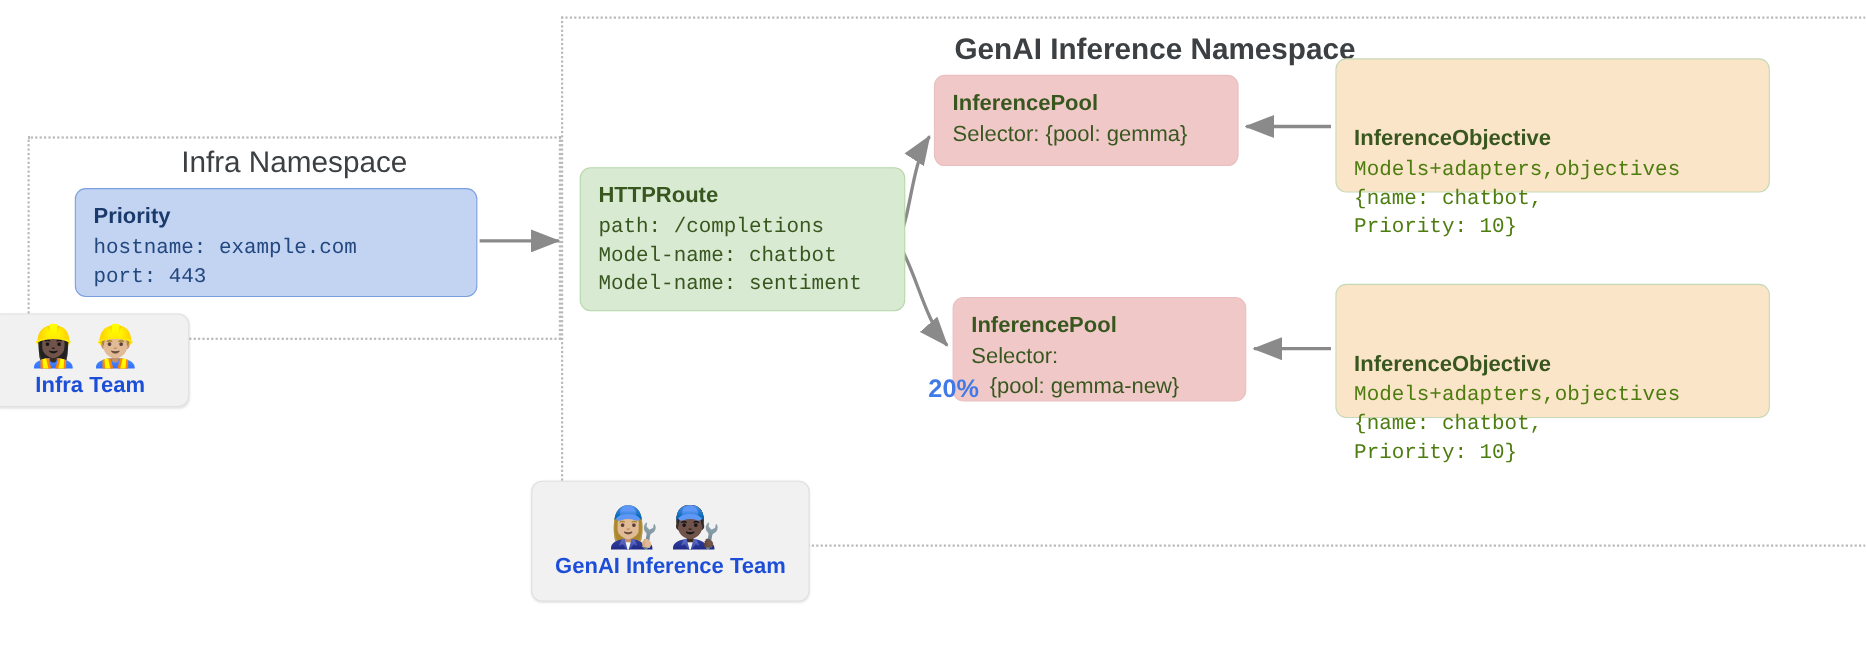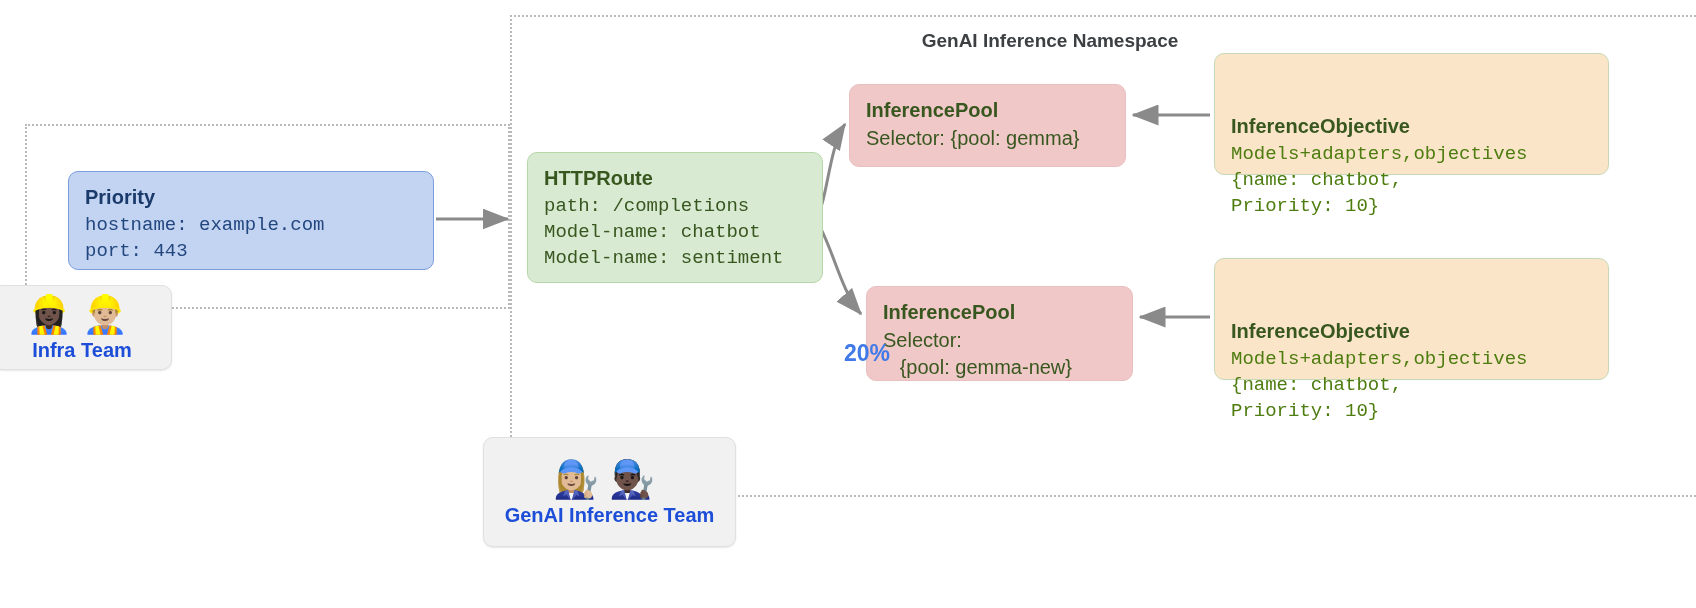--- a/index.html
+++ b/index.html
@@ -21,21 +21,21 @@
   
   .namespace {
     position: absolute;
     border: 2px dotted #b9b9b9;
     background: transparent;
     box-sizing: border-box;
   }
   .namespace-title {
     position: absolute;
     font-family: "Liberation Sans", sans-serif;
-    font-size: 19px;
+    font-size: 27px;
     color: #3c4043;
     white-space: nowrap;
   }
   #infra-namespace {
     left: 25px;
     top: 124px;
     width: 485px;
     height: 185px;
   }
   #infra-namespace-title {
@@ -108,21 +108,20 @@
     background: #d9ead3;
     border: 1.5px solid #b6d7a8;
   }
   #httproute-node .title { color: #38571f; }
   #httproute-node .mono  { color: #38571f; }
 
   
   .pool {
     background: #f0c8c8;
     border: 1.5px solid #eabfbf;
-    margin-top: 16px;
   }
   .pool .title { color: #38571f; }
   .pool .sans  { color: #38571f; }
   #pool-gemma {
     left: 849px;
     top: 68px;
     width: 277px;
     height: 83px;
   }
   #pool-gemma-new {
@@ -214,20 +213,21 @@
     height: 608px;
     pointer-events: none;
   }
 </style>
 </head>
 <body>
 
 <div id="canvas">
 
   <div class="namespace" id="infra-namespace"></div>
+  <div class="namespace-title" id="infra-namespace-title">Infra Namespace</div>
 
   <div class="namespace" id="genai-namespace"></div>
   <div class="namespace-title" id="genai-namespace-title">GenAI Inference Namespace</div>
 
   <svg id="arrows" viewBox="0 0 1696 608">
     <defs>
       <marker id="arrowhead" markerWidth="9" markerHeight="7" refX="8.5" refY="3.5" orient="auto">
         <polygon points="0 0, 9 3.5, 0 7" fill="#8a8a8a"></polygon>
       </marker>
     </defs>

